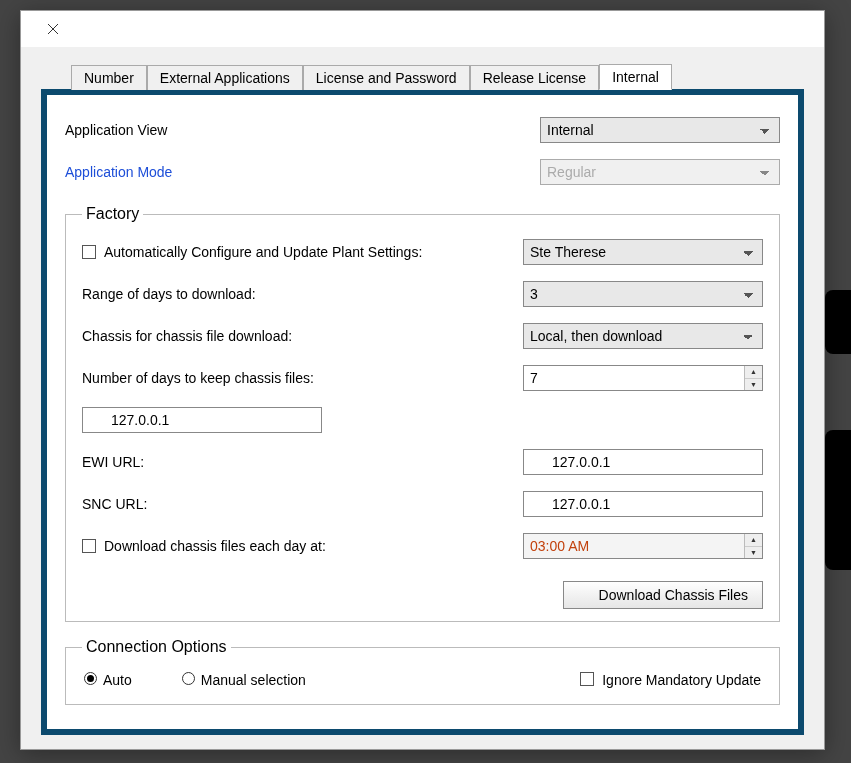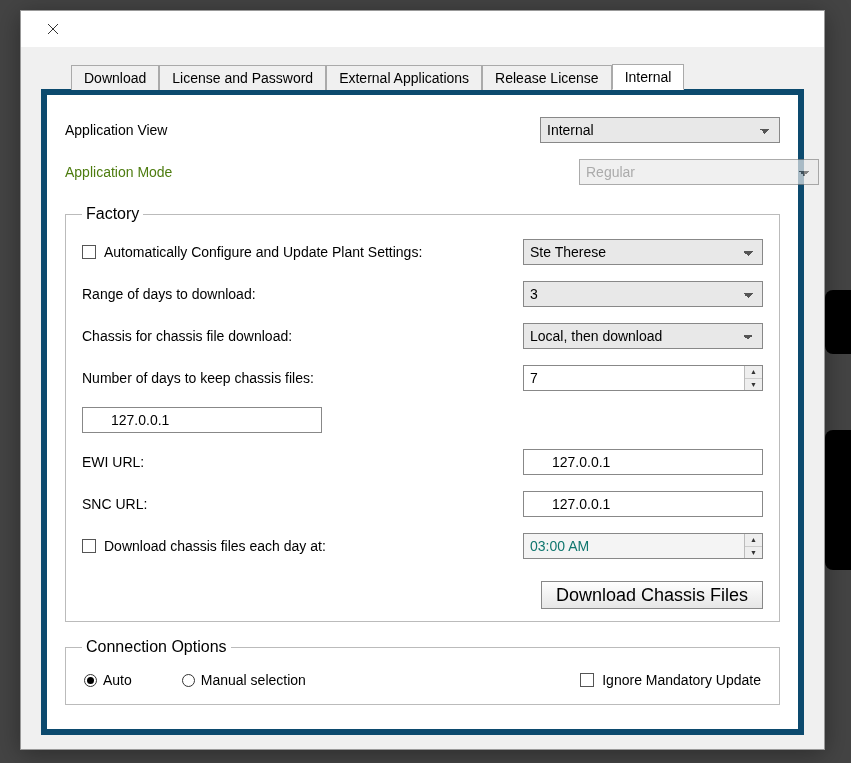--- a/index.html
+++ b/index.html
@@ -90,21 +90,21 @@
   .row {
     display: flex;
     align-items: center;
     min-height: 34px;
     margin-bottom: 8px;
   }
   .label {
     flex: 1;
     font-size: 14px;
   }
-  .label.disabled { color: #4d7c0f; }
+  .label.disabled { color: #1d4ed8; }
   .control-col {
     width: 240px;
   }
   select.win, input.win, .spinner, .readonly {
     width: 100%;
     height: 26px;
     font-family: inherit;
     font-size: 14px;
     border: 1px solid #888;
     background: #e8e8e8;
@@ -139,31 +139,31 @@
     background: #eee;
     display: flex;
     align-items: center;
     justify-content: center;
     font-size: 7px;
     color: #333;
     border-bottom: 1px solid #ccc;
   }
   .spinner .spinbtns div:last-child { border-bottom: none; }
   .spinner.disabled { background: #f4f4f4; }
-  .spinner.disabled input { color: #0f766e; }
+  .spinner.disabled input { color: #c2410c; }
   select.win {
     -webkit-appearance: none;
     appearance: none;
     background-image: linear-gradient(45deg, transparent 50%, #555 50%),
                       linear-gradient(135deg, #555 50%, transparent 50%);
     background-position: calc(100% - 14px) 11px, calc(100% - 9px) 11px;
     background-size: 5px 5px, 5px 5px;
     background-repeat: no-repeat;
   }
-  select.win:disabled { color: #888; background-color: #eaeaea; margin-left: 39px; }
+  select.win:disabled { color: #888; background-color: #eaeaea; }
   fieldset {
     border: 1px solid #bbb;
     margin: 8px 0;
     padding: 12px 16px;
     position: relative;
   }
   fieldset legend {
     font-size: 16px;
     padding: 0 4px;
   }
@@ -192,41 +192,40 @@
     width: 7px; height: 7px;
     background: #000;
     border-radius: 50%;
   }
   .btn {
     min-width: 90px;
     height: 28px;
     border: 1px solid #888;
     background: linear-gradient(#fefefe,#e6e6e6);
     font-family: inherit;
-    font-size: 18px;
+    font-size: 14px;
     cursor: default;
     padding: 0 14px;
     text-align: right;
   }
   .btn.wide { min-width: 200px; }
   .footer {
     display: flex;
     justify-content: flex-end;
     gap: 12px;
     padding: 12px 4px 4px 4px;
   }
   .conn-row {
     display: flex;
     align-items: center;
     gap: 50px;
     padding: 4px 2px;
   }
   .conn-row .opt {
     display: flex;
-    align-items: center;
     font-size: 14px;
   }
   .download-row {
     display:flex;
     justify-content:flex-end;
     margin-top:18px;
   }
   
   .bg-shape1 {
     position:absolute; right:-4px; top:290px; width:30px; height:64px; background:#000; border-radius:8px 0 0 8px;
@@ -246,23 +245,23 @@
     <div class="titlebar">
       <div class="close">
         <svg width="12" height="12" viewBox="0 0 12 12">
             <path d="M1 1 L11 11 M11 1 L1 11" stroke-width="1" fill="none"></path>
           </svg>
       </div>
     </div>
 
     <div class="client">
       <div class="tabstrip">
-        <div class="tab">Download</div>
+        <div class="tab">Number</div>
+        <div class="tab">External Applications</div>
         <div class="tab">License and Password</div>
-        <div class="tab">External Applications</div>
         <div class="tab">Release License</div>
         <div class="tab active">Internal</div>
       </div>
 
       <div class="tabpanel">
 
         <div class="row">
           <div class="label">Application View</div>
           <div class="control-col">
             <select class="win">

